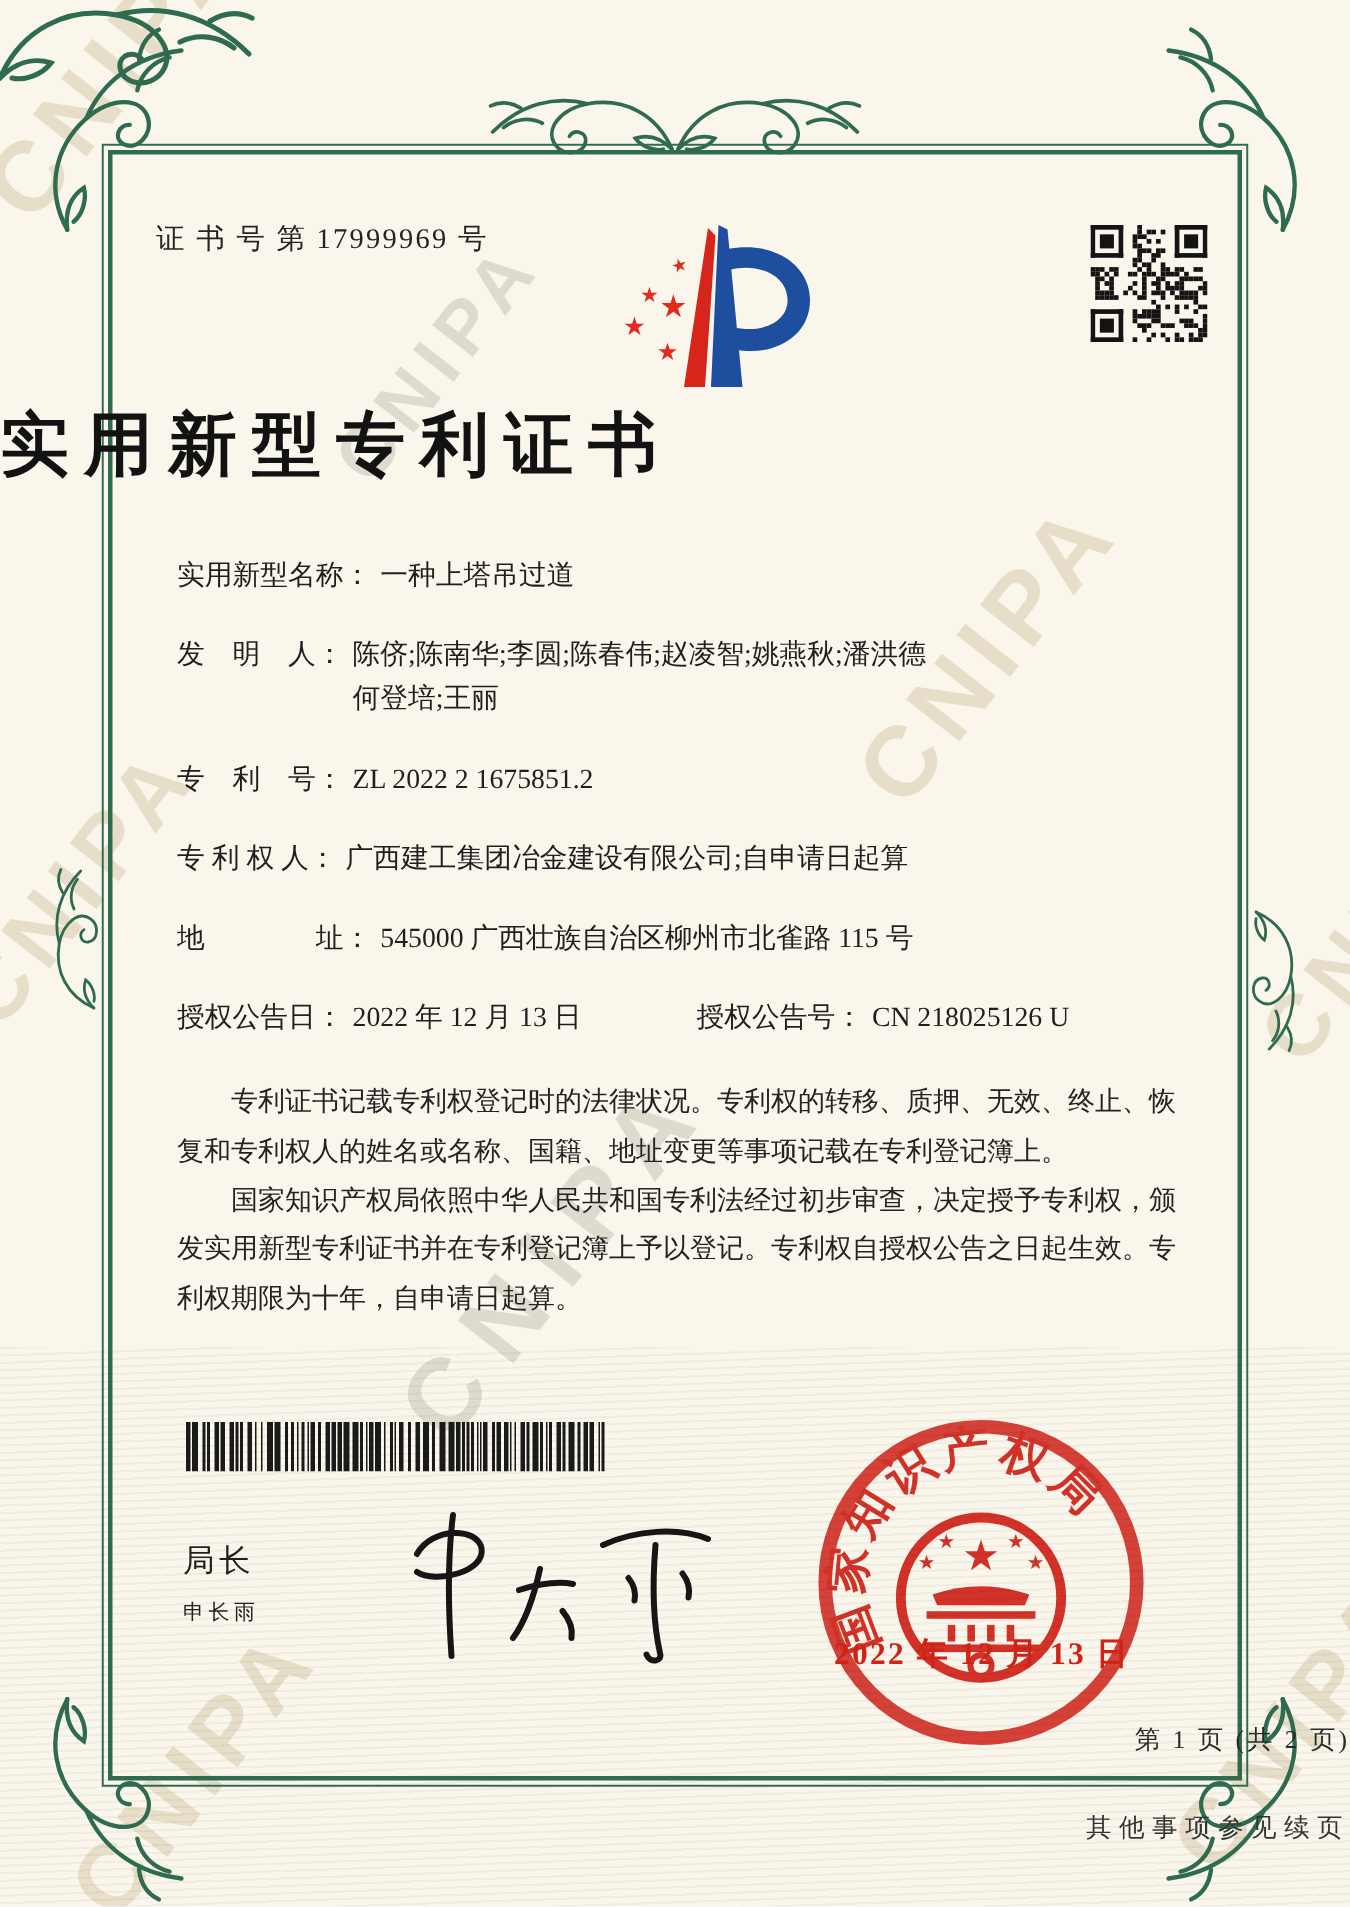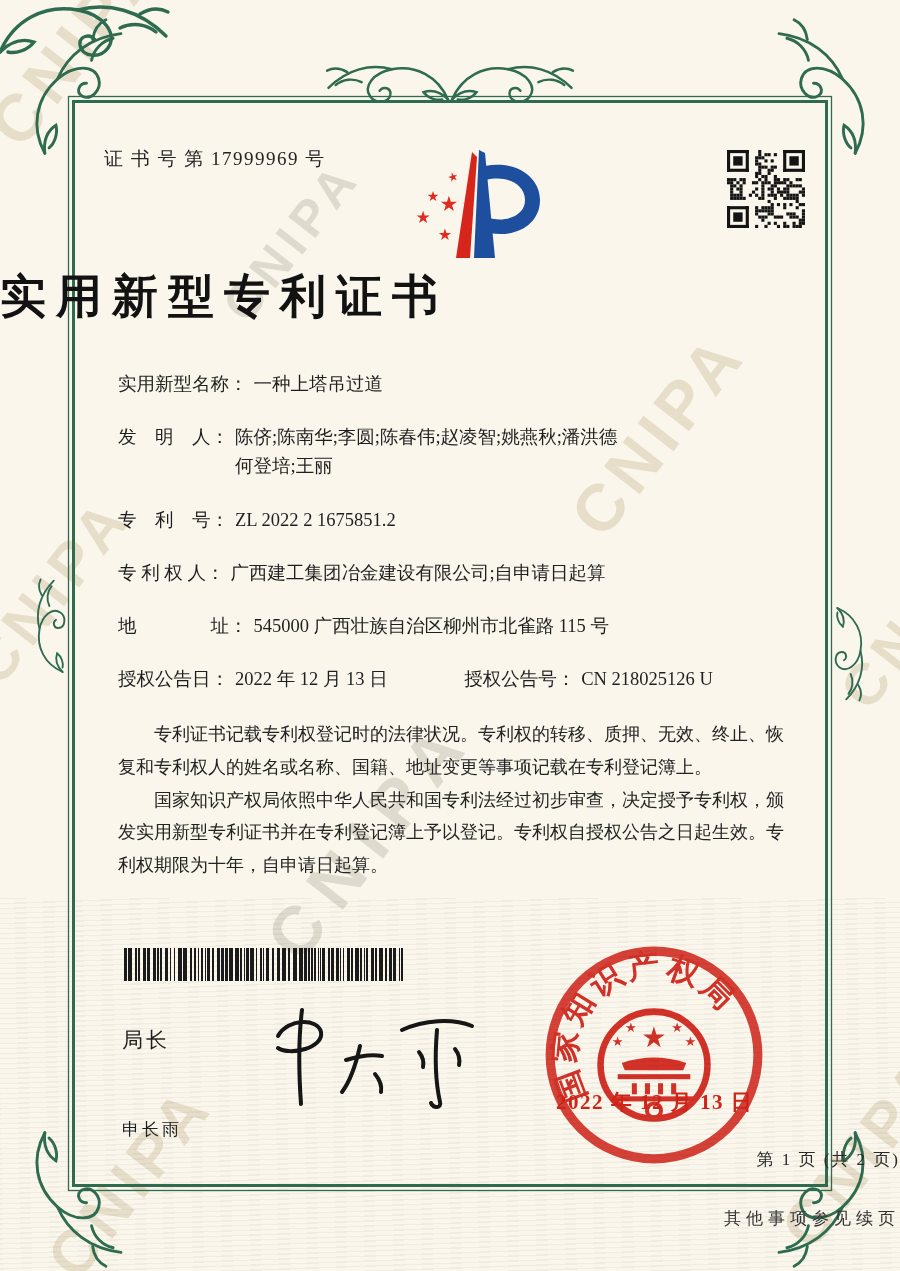--- a/index.html
+++ b/index.html
@@ -38,21 +38,21 @@
   .content{position:absolute;left:118px;top:370px;width:676px;font-size:18.5px;z-index:2}
   .row{margin-bottom:25px;line-height:28px;white-space:nowrap}
   .row .val{margin-left:6px}
   .val.multi{display:inline-block;vertical-align:top;white-space:normal;line-height:29px}
   .row.grant .g2{margin-left:72px}
   .paras{margin-top:6px;white-space:normal}
   .paras p{margin:0;text-indent:2em;font-size:18px;line-height:1.82;color:#232323}
   
   .barcode{position:absolute;left:124px;top:948px;z-index:2}
   .director{position:absolute;left:122px;top:1026px;font-size:21px;letter-spacing:3px;z-index:2}
-  .director2{position:absolute;left:122px;top:1118px;font-size:17px;letter-spacing:3px;z-index:2}
+  .director2{position:absolute;left:122px;top:1066px;font-size:14px;letter-spacing:3px;z-index:2}
   .sig{position:absolute;left:256px;top:996px;z-index:3}
   .seal{position:absolute;left:532px;top:934px;z-index:3;mix-blend-mode:multiply;opacity:.95}
   .sealdate{position:absolute;left:556px;top:1088px;font-size:21px;font-weight:700;
     color:#cf2317;letter-spacing:1.5px;z-index:4}
   .pagenum{position:absolute;left:0;top:1148px;width:100%;text-align:right;
     font-size:17px;letter-spacing:2px;color:#2a2a2a;z-index:2}
   .cont{position:absolute;left:0;top:1207px;width:100%;text-align:right;
     font-size:17px;letter-spacing:5px;color:#333;z-index:2}
 </style>
 </head>

